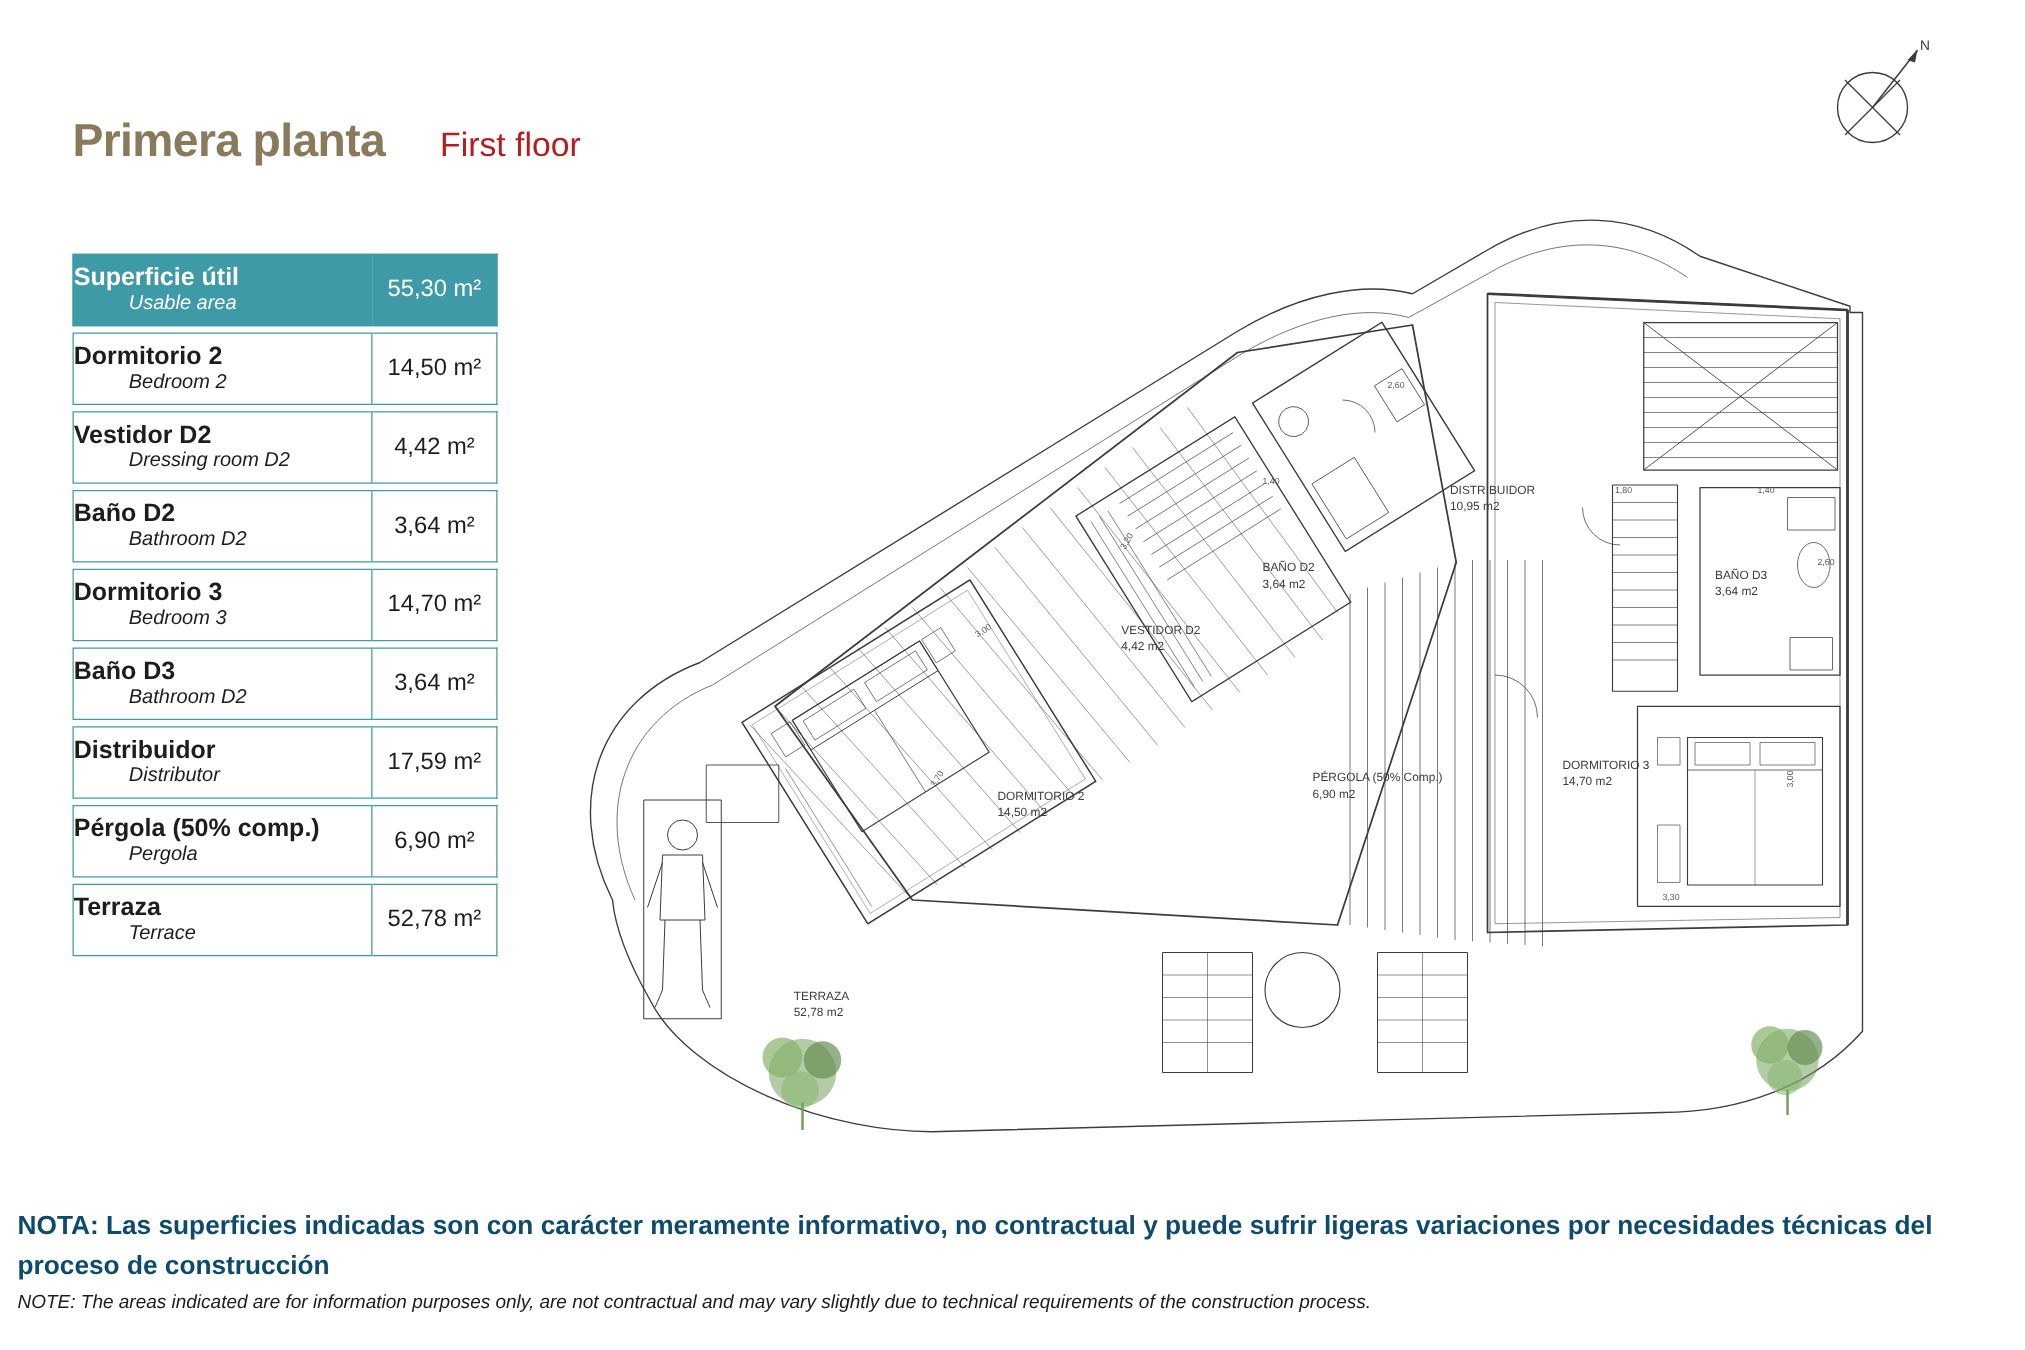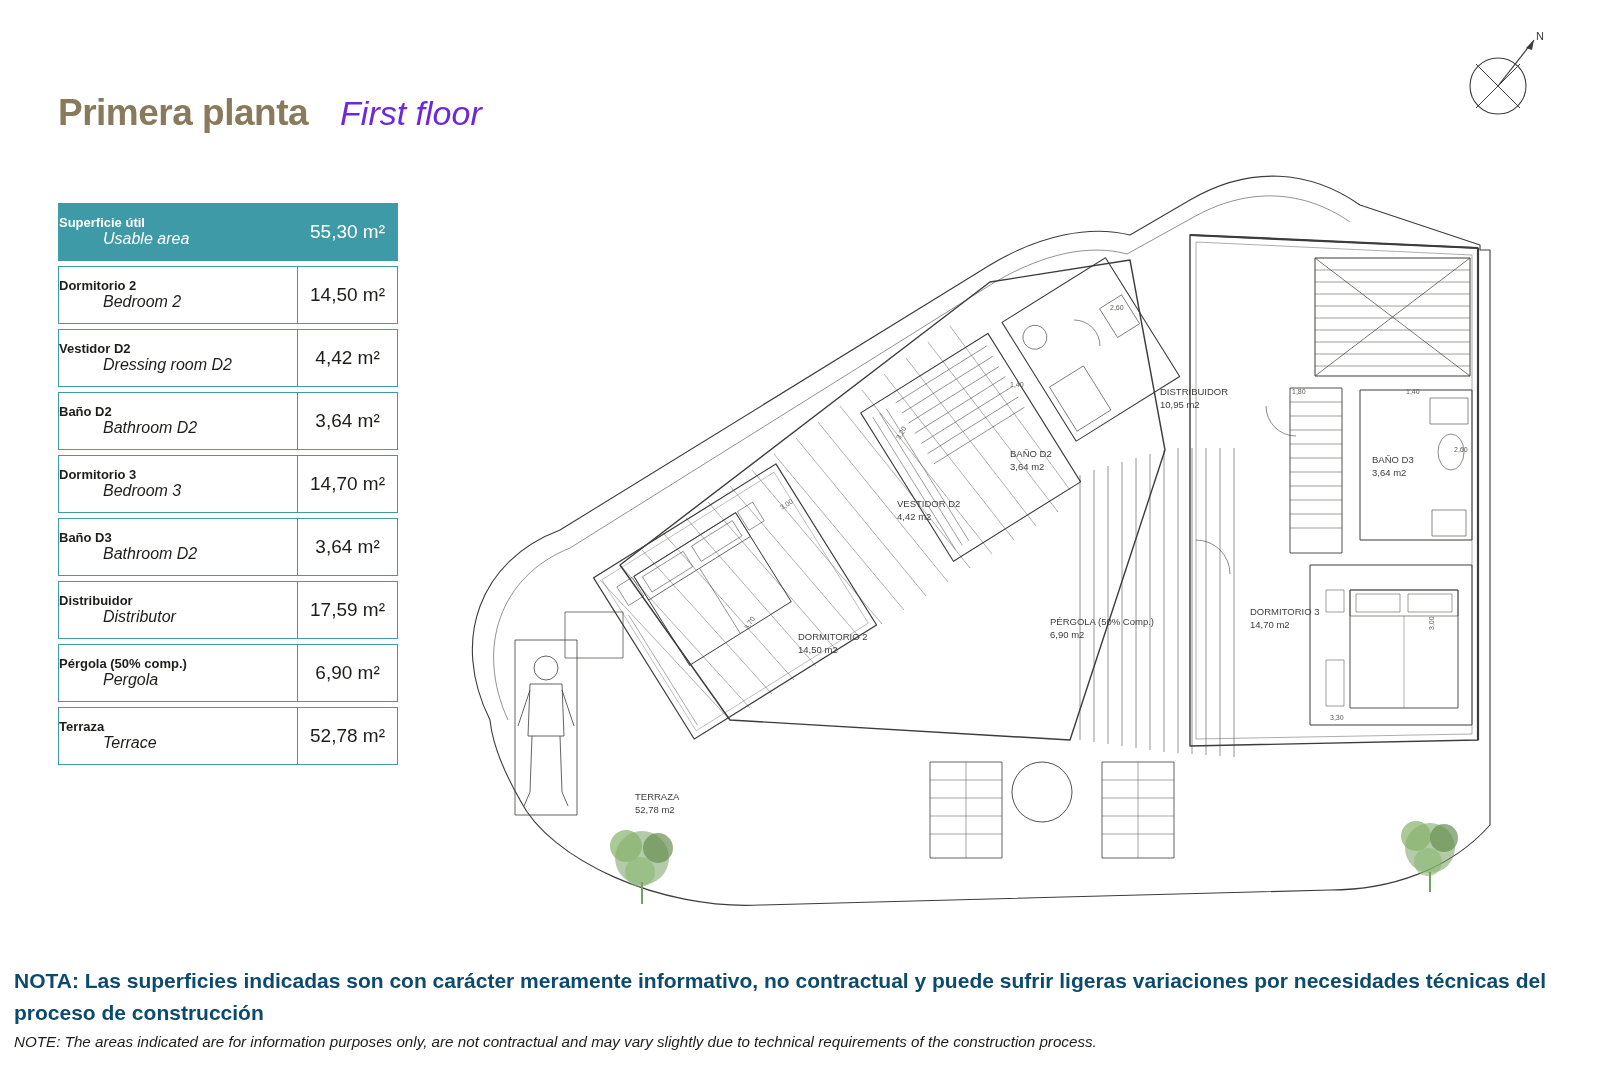--- a/index.html
+++ b/index.html
@@ -15,32 +15,31 @@
     overflow: hidden;
   }
 
   
   #title-block {
     position: absolute;
     left: 58px;
     top: 92px;
     display: flex;
     align-items: baseline;
-    gap: 32px;
+    gap: 44px;
   }
   #title-es {
     font-size: 37px;
     font-weight: bold;
     color: #8a7a5c;
     letter-spacing: -0.5px;
   }
   #title-en {
-    font-size: 34px;
-    font-style: italic;
-    color: #6d28d9;
+    font-size: 27px;
+    color: #b91c1c;
     letter-spacing: 0px;
   }
 
   
   #compass {
     position: absolute;
     right: 72px;
     top: 28px;
     width: 92px;
     height: 100px;
@@ -72,21 +71,21 @@
     width: 97px;
     padding: 6px 0;
     box-sizing: border-box;
     text-align: center;
     font-size: 19px;
     color: #1d1d1b;
     border-left: none;
   }
   .lbl-es {
     display: block;
-    font-size: 13px;
+    font-size: 20px;
     font-weight: bold;
     color: #1d1d1b;
   }
   .lbl-en {
     display: block;
     font-size: 16px;
     font-style: italic;
     color: #1d1d1b;
     margin-left: 44px;
   }

